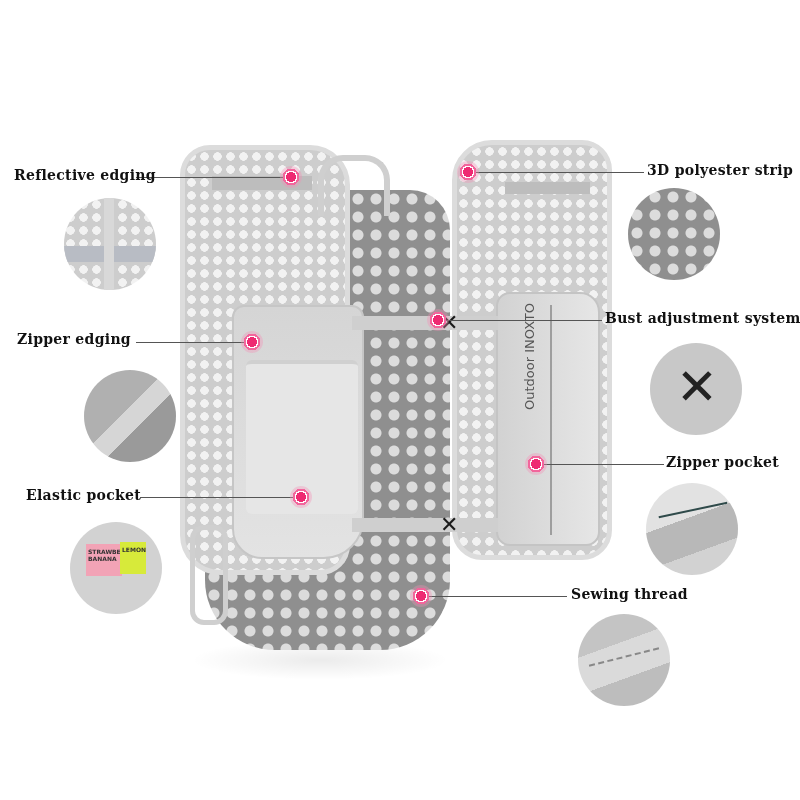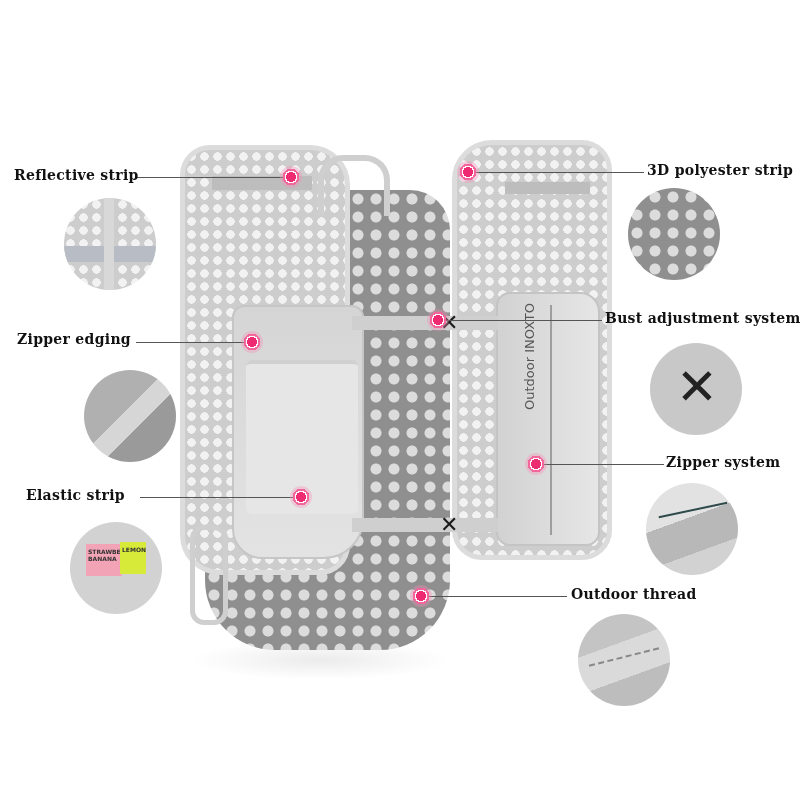--- a/index.html
+++ b/index.html
@@ -54,27 +54,27 @@
 <div class="line" style="left:421px;top:596px;width:146px;"></div>
 
 <div class="hotspot" style="left:291px;top:177px;"></div>
 <div class="hotspot" style="left:468px;top:172px;"></div>
 <div class="hotspot" style="left:252px;top:342px;"></div>
 <div class="hotspot" style="left:438px;top:320px;"></div>
 <div class="hotspot" style="left:536px;top:464px;"></div>
 <div class="hotspot" style="left:301px;top:497px;"></div>
 <div class="hotspot" style="left:421px;top:596px;"></div>
 
-<div class="label" style="left:14px;top:167px;">Reflective strip</div>
+<div class="label" style="left:14px;top:167px;">Reflective edging</div>
 <div class="label" style="left:647px;top:162px;">3D polyester strip</div>
 <div class="label" style="left:17px;top:331px;">Zipper edging</div>
 <div class="label" style="left:605px;top:310px;">Bust adjustment system</div>
-<div class="label" style="left:666px;top:454px;">Zipper system</div>
-<div class="label" style="left:26px;top:487px;">Elastic strip</div>
-<div class="label" style="left:571px;top:586px;">Outdoor thread</div>
+<div class="label" style="left:666px;top:454px;">Zipper pocket</div>
+<div class="label" style="left:26px;top:487px;">Elastic pocket</div>
+<div class="label" style="left:571px;top:586px;">Sewing thread</div>
 
 <div class="thumb mesh" style="left:64px;top:198px;width:92px;height:92px;">
   <div style="position:absolute;left:0;top:48px;width:92px;height:16px;background:#b8bcc4;"></div>
   <div style="position:absolute;left:40px;top:0;width:10px;height:92px;background:#d8d8d8;"></div>
 </div>
 <div class="thumb mesh-fine" style="left:628px;top:188px;width:92px;height:92px;"></div>
 <div class="thumb" style="left:84px;top:370px;width:92px;height:92px;background:linear-gradient(135deg,#b0b0b0 0 45%,#d6d6d6 45% 60%,#9a9a9a 60%);"></div>
 <div class="thumb" style="left:650px;top:343px;width:92px;height:92px;background:#c8c8c8;">
   <div style="position:absolute;left:26px;top:14px;font-size:50px;color:#222;font-family:'DejaVu Sans',sans-serif;line-height:60px;">✕</div>
 </div>

